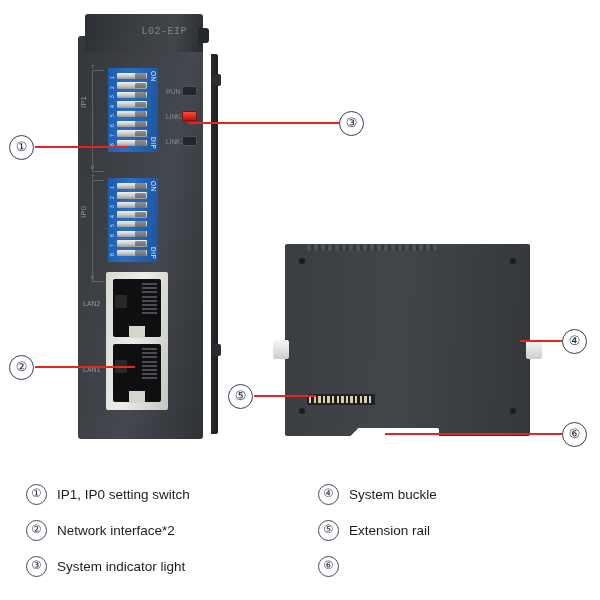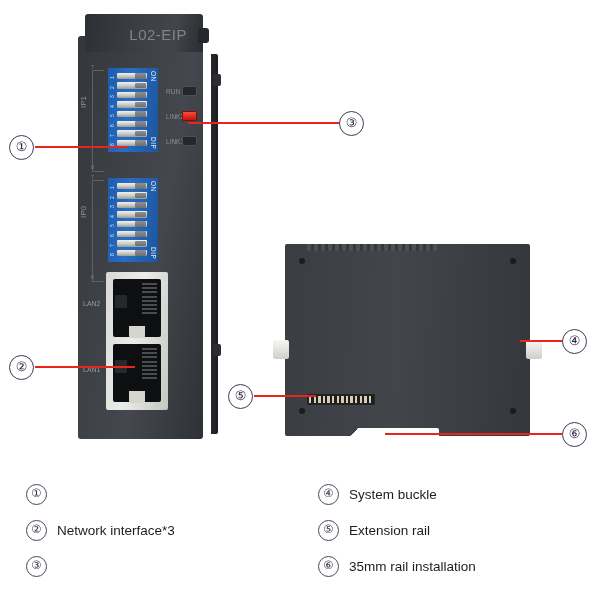--- a/index.html
+++ b/index.html
@@ -55,23 +55,23 @@
     position: absolute;
     left: 7px; top: 0px;
     width: 118px; height: 38px;
     background: linear-gradient(100deg,#2c2f34 0%,#3a3e43 40%,#42464b 75%,#292c30 100%);
     border-radius: 3px 3px 0 0;
   }
   .front-topcap .model {
     position: absolute;
     right: 16px; top: 12px;
     color: #7f858c;
-    font-size: 15px;
+    font-size: 10px;
     letter-spacing: 0.5px;
-    font-family: Liberation Sans, sans-serif;
+    font-family: Liberation Mono, monospace;
   }
   .top-nub {
     position: absolute;
     right: -6px; top: 14px;
     width: 11px; height: 15px;
     background: #24272b;
     border-radius: 3px;
   }
   .front-rightedge {
     position: absolute;
@@ -485,37 +485,38 @@
   <div class="callout" style="left:228px; top:384px;">⑤</div>
 
   <div class="leader" style="left:385px; top:433px; width:180px;"></div>
   <div class="callout" style="left:562px; top:422px;">⑥</div>
 </div>
 
 <div id="legend">
   <div class="legend-col left">
     <div class="legend-item">
       <span class="legend-num">①</span>
+      <span class="legend-text">IP1, IP0 setting switch</span>
     </div>
     <div class="legend-item">
       <span class="legend-num">②</span>
-      <span class="legend-text">Network interface*3</span>
+      <span class="legend-text">Network interface*2</span>
     </div>
     <div class="legend-item">
       <span class="legend-num">③</span>
+      <span class="legend-text">System indicator light</span>
     </div>
   </div>
 
   <div class="legend-col right">
     <div class="legend-item">
       <span class="legend-num">④</span>
       <span class="legend-text">System buckle</span>
     </div>
     <div class="legend-item">
       <span class="legend-num">⑤</span>
       <span class="legend-text">Extension rail</span>
     </div>
     <div class="legend-item">
       <span class="legend-num">⑥</span>
-      <span class="legend-text">35mm rail installation</span>
     </div>
   </div>
 </div>
 
 </body></html>

